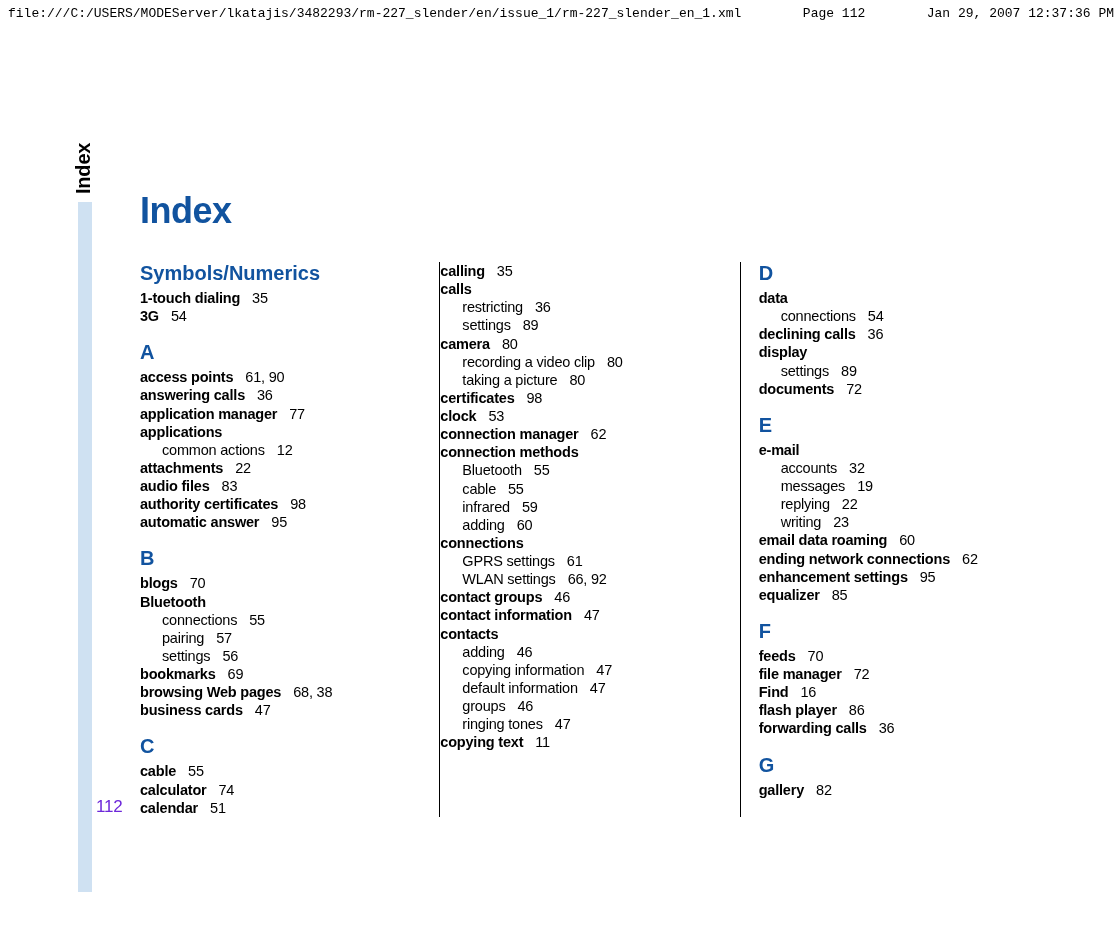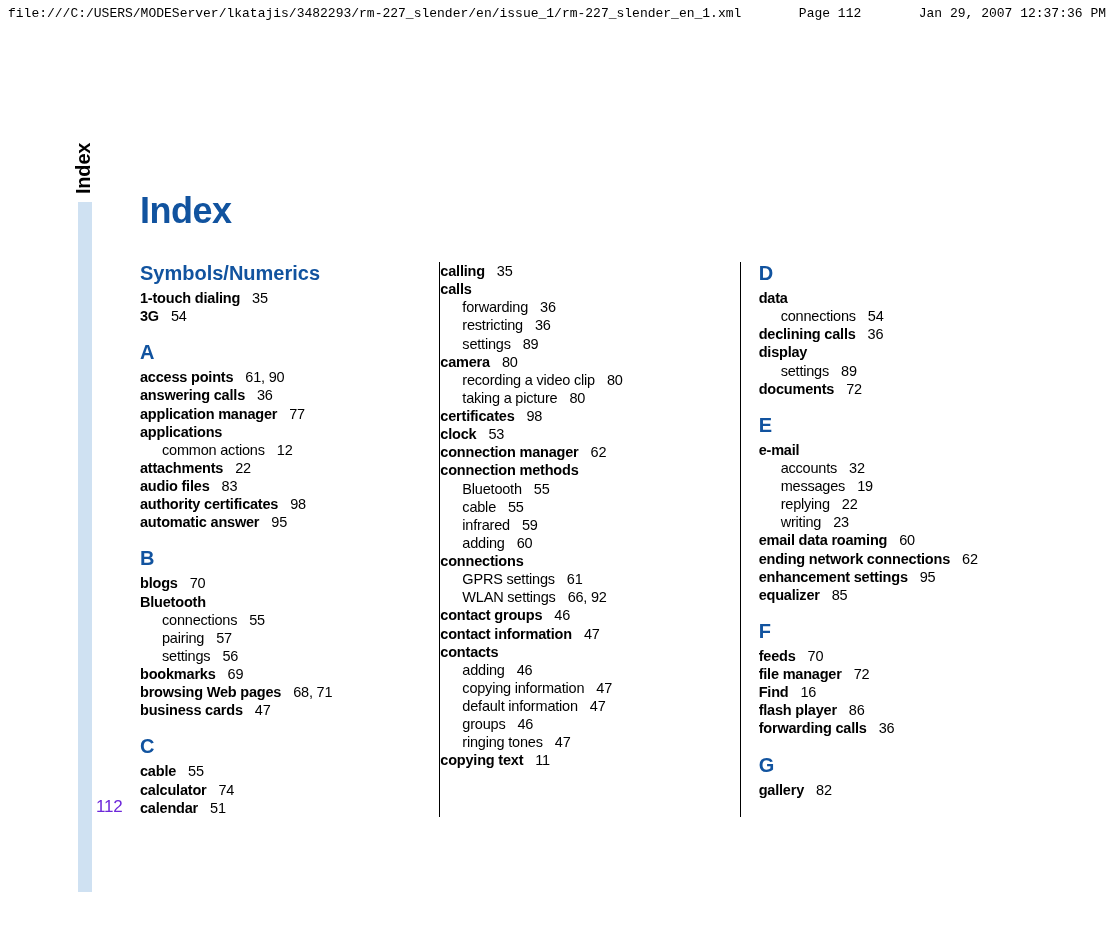--- a/index.html
+++ b/index.html
@@ -8,21 +8,21 @@
     background: #ffffff;
     width: 1114px;
     height: 940px;
     position: relative;
   }
   .header-line {
     font-family: "Courier New", monospace;
     font-size: 13px;
     display: flex;
     justify-content: space-between;
-    padding: 6px 8px 0 8px;
+    padding: 6px 0 0 8px;
     color: #000;
   }
   .page {
     position: absolute;
     top: 190px;
     left: 78px;
     width: 980px;
   }
   .side-tab {
     position: absolute;
@@ -137,31 +137,30 @@
           <div class="entry"><span class="term">audio files</span><span class="pages">83</span></div>
           <div class="entry"><span class="term">authority certificates</span><span class="pages">98</span></div>
           <div class="entry"><span class="term">automatic answer</span><span class="pages">95</span></div>
           <div class="section-letter">B</div>
           <div class="entry"><span class="term">blogs</span><span class="pages">70</span></div>
           <div class="entry"><span class="term">Bluetooth</span></div>
           <div class="subentry"><span class="term">connections</span><span class="pages">55</span></div>
           <div class="subentry"><span class="term">pairing</span><span class="pages">57</span></div>
           <div class="subentry"><span class="term">settings</span><span class="pages">56</span></div>
           <div class="entry"><span class="term">bookmarks</span><span class="pages">69</span></div>
-          <div class="entry"><span class="term">browsing Web pages</span><span class="pages">68, 71</span></div>
+          <div class="entry"><span class="term">browsing Web pages</span><span class="pages">68, 38</span></div>
           <div class="entry"><span class="term">business cards</span><span class="pages">47</span></div>
           <div class="section-letter">C</div>
           <div class="entry"><span class="term">cable</span><span class="pages">55</span></div>
           <div class="entry"><span class="term">calculator</span><span class="pages">74</span></div>
           <div class="entry"><span class="term">calendar</span><span class="pages">51</span></div>
         </div>
         <div class="col">
           <div class="entry"><span class="term">calling</span><span class="pages">35</span></div>
           <div class="entry"><span class="term">calls</span></div>
-          <div class="subentry"><span class="term">forwarding</span><span class="pages">36</span></div>
           <div class="subentry"><span class="term">restricting</span><span class="pages">36</span></div>
           <div class="subentry"><span class="term">settings</span><span class="pages">89</span></div>
           <div class="entry"><span class="term">camera</span><span class="pages">80</span></div>
           <div class="subentry"><span class="term">recording a video clip</span><span class="pages">80</span></div>
           <div class="subentry"><span class="term">taking a picture</span><span class="pages">80</span></div>
           <div class="entry"><span class="term">certificates</span><span class="pages">98</span></div>
           <div class="entry"><span class="term">clock</span><span class="pages">53</span></div>
           <div class="entry"><span class="term">connection manager</span><span class="pages">62</span></div>
           <div class="entry"><span class="term">connection methods</span></div>
           <div class="subentry"><span class="term">Bluetooth</span><span class="pages">55</span></div>

